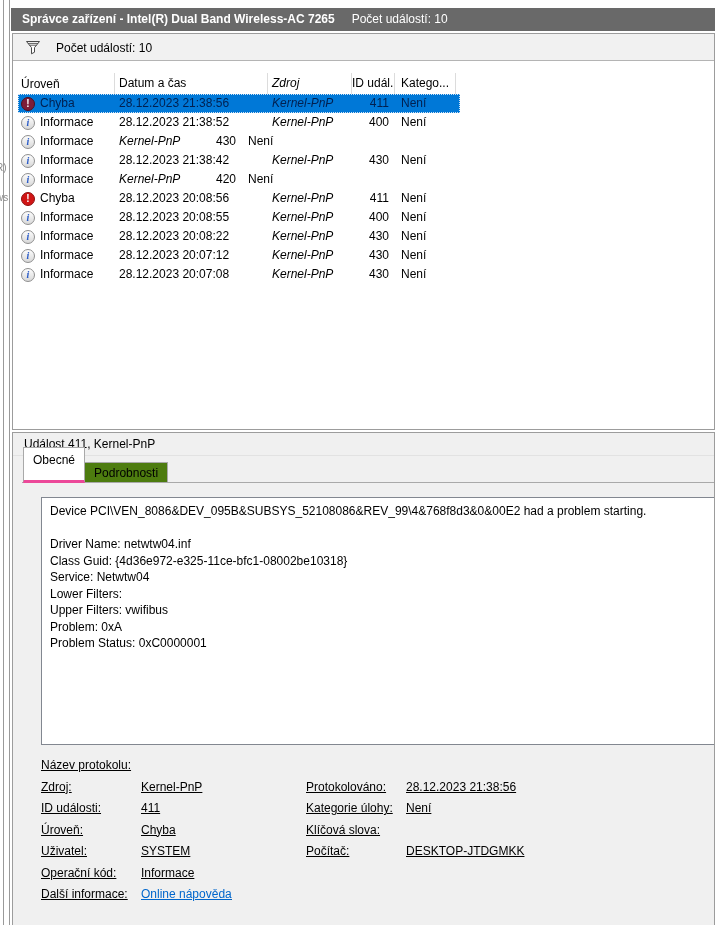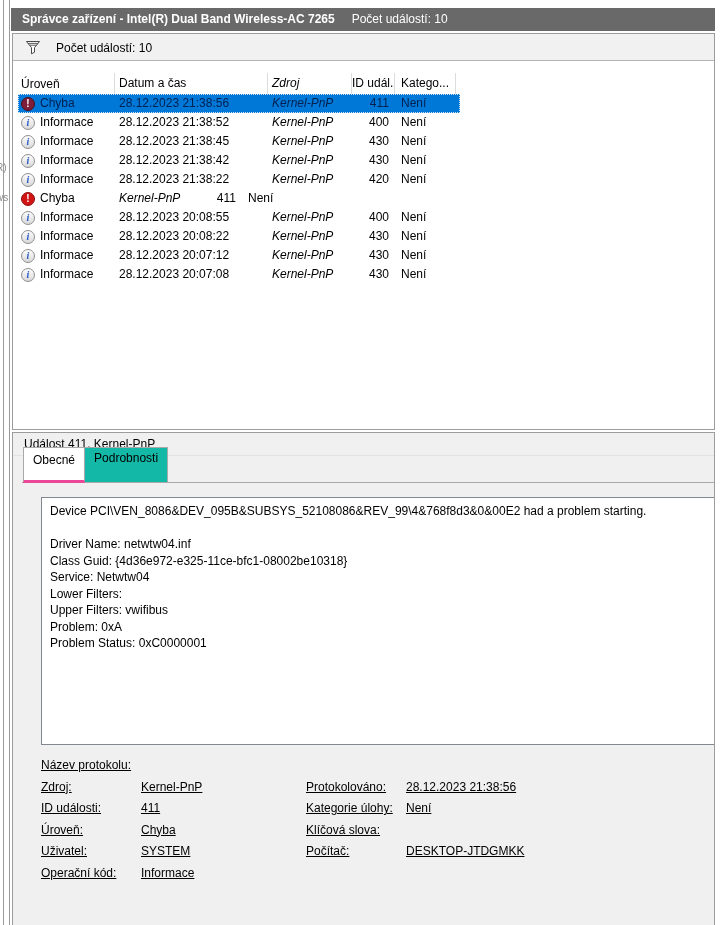--- a/index.html
+++ b/index.html
@@ -47,22 +47,22 @@
   .evt-icon.error { background:#d11515; color:#fff; font-weight:bold; border:1px solid #8f0f0f; }
   .evt-icon.info { background:linear-gradient(#fdfdfd,#d8d8d8); color:#2a5bc7; border:1px solid #8f8f8f;
     font-weight:bold; font-style:italic; font-family:"Liberation Serif",serif; }
   .lv-row.selected .evt-icon.error { background:#7c1d3a; border-color:#4d1020; }
 
   
   .detail-panel { position:absolute; left:1px; top:432px; right:-5px; bottom:-5px;
     border:1px solid #9c9c9c; background:#f0f0f0; }
   .detail-title { height:23px; line-height:23px; padding-left:11px; border-bottom:1px solid #e2e2e2; }
   .tabs { position:absolute; left:10px; top:26px; height:24px; z-index:2; display:flex; align-items:flex-end; }
-  .tab { display:inline-block; padding:3px 9px 3px 9px; border:1px solid #a9a9a9; background:#14b8a6;
-    margin-right:0; cursor:pointer; height:36px; }
+  .tab { display:inline-block; padding:3px 9px 3px 9px; border:1px solid #a9a9a9; background:#4d7c0f;
+    margin-right:0; cursor:pointer; height:21px; }
   .tab.active { background:#fff; border-bottom:3px solid #ec4899; height:36px; padding-top:5px; z-index:3; }
   .tab + .tab { border-left:none; }
   .tab-page { position:absolute; left:9px; right:0; top:49px; bottom:0; border-top:1px solid #a9a9a9;
     background:#f0f0f0; z-index:1; }
 
   .desc-box { position:absolute; left:19px; top:14px; right:0; height:248px; background:#fff;
     border:1px solid #828790; border-right:none; padding:5px 8px; white-space:pre-wrap;
     line-height:16.5px; overflow:hidden; }
 
   .fields { position:absolute; left:19px; top:274px; right:6px;text-decoration:underline; }
@@ -127,50 +127,49 @@
               <div class="cell c1">28.12.2023 21:38:52</div>
               <div class="cell c2">Kernel-PnP</div>
               <div class="cell c3">400</div>
               <div class="cell c4">Není</div>
             </div>
             <div class="lv-row">
               <div class="cell c0">
                 <span class="evt-icon info">i</span>
                 <span>Informace</span>
               </div>
-              <div class="cell c1">28.12.2023 21:38:45</div>
               <div class="cell c2">Kernel-PnP</div>
               <div class="cell c3">430</div>
               <div class="cell c4">Není</div>
             </div>
             <div class="lv-row">
               <div class="cell c0">
                 <span class="evt-icon info">i</span>
                 <span>Informace</span>
               </div>
               <div class="cell c1">28.12.2023 21:38:42</div>
               <div class="cell c2">Kernel-PnP</div>
               <div class="cell c3">430</div>
               <div class="cell c4">Není</div>
             </div>
             <div class="lv-row">
               <div class="cell c0">
                 <span class="evt-icon info">i</span>
                 <span>Informace</span>
               </div>
-              <div class="cell c1">28.12.2023 21:38:22</div>
               <div class="cell c2">Kernel-PnP</div>
               <div class="cell c3">420</div>
               <div class="cell c4">Není</div>
             </div>
             <div class="lv-row">
               <div class="cell c0">
                 <span class="evt-icon error">!</span>
                 <span>Chyba</span>
               </div>
+              <div class="cell c1">28.12.2023 20:08:56</div>
               <div class="cell c2">Kernel-PnP</div>
               <div class="cell c3">411</div>
               <div class="cell c4">Není</div>
             </div>
             <div class="lv-row">
               <div class="cell c0">
                 <span class="evt-icon info">i</span>
                 <span>Informace</span>
               </div>
               <div class="cell c1">28.12.2023 20:08:55</div>
@@ -253,18 +252,22 @@
             <div class="field-row">
               <span class="flabel">Uživatel:</span>
               <span class="fvalue fixed">SYSTEM</span>
               <span class="flabel">Počítač:</span>
               <span class="fvalue">DESKTOP-JTDGMKK</span>
             </div>
             <div class="field-row">
               <span class="flabel">Operační kód:</span>
               <span class="fvalue">Informace</span>
             </div>
+            <div class="field-row">
+              <span class="flabel">Další informace:</span>
+              <a class="online-link fvalue">Online nápověda</a>
+            </div>
           </div>
       </div>
     </div>
 
   </div>
 </div>
 
 </body></html>

